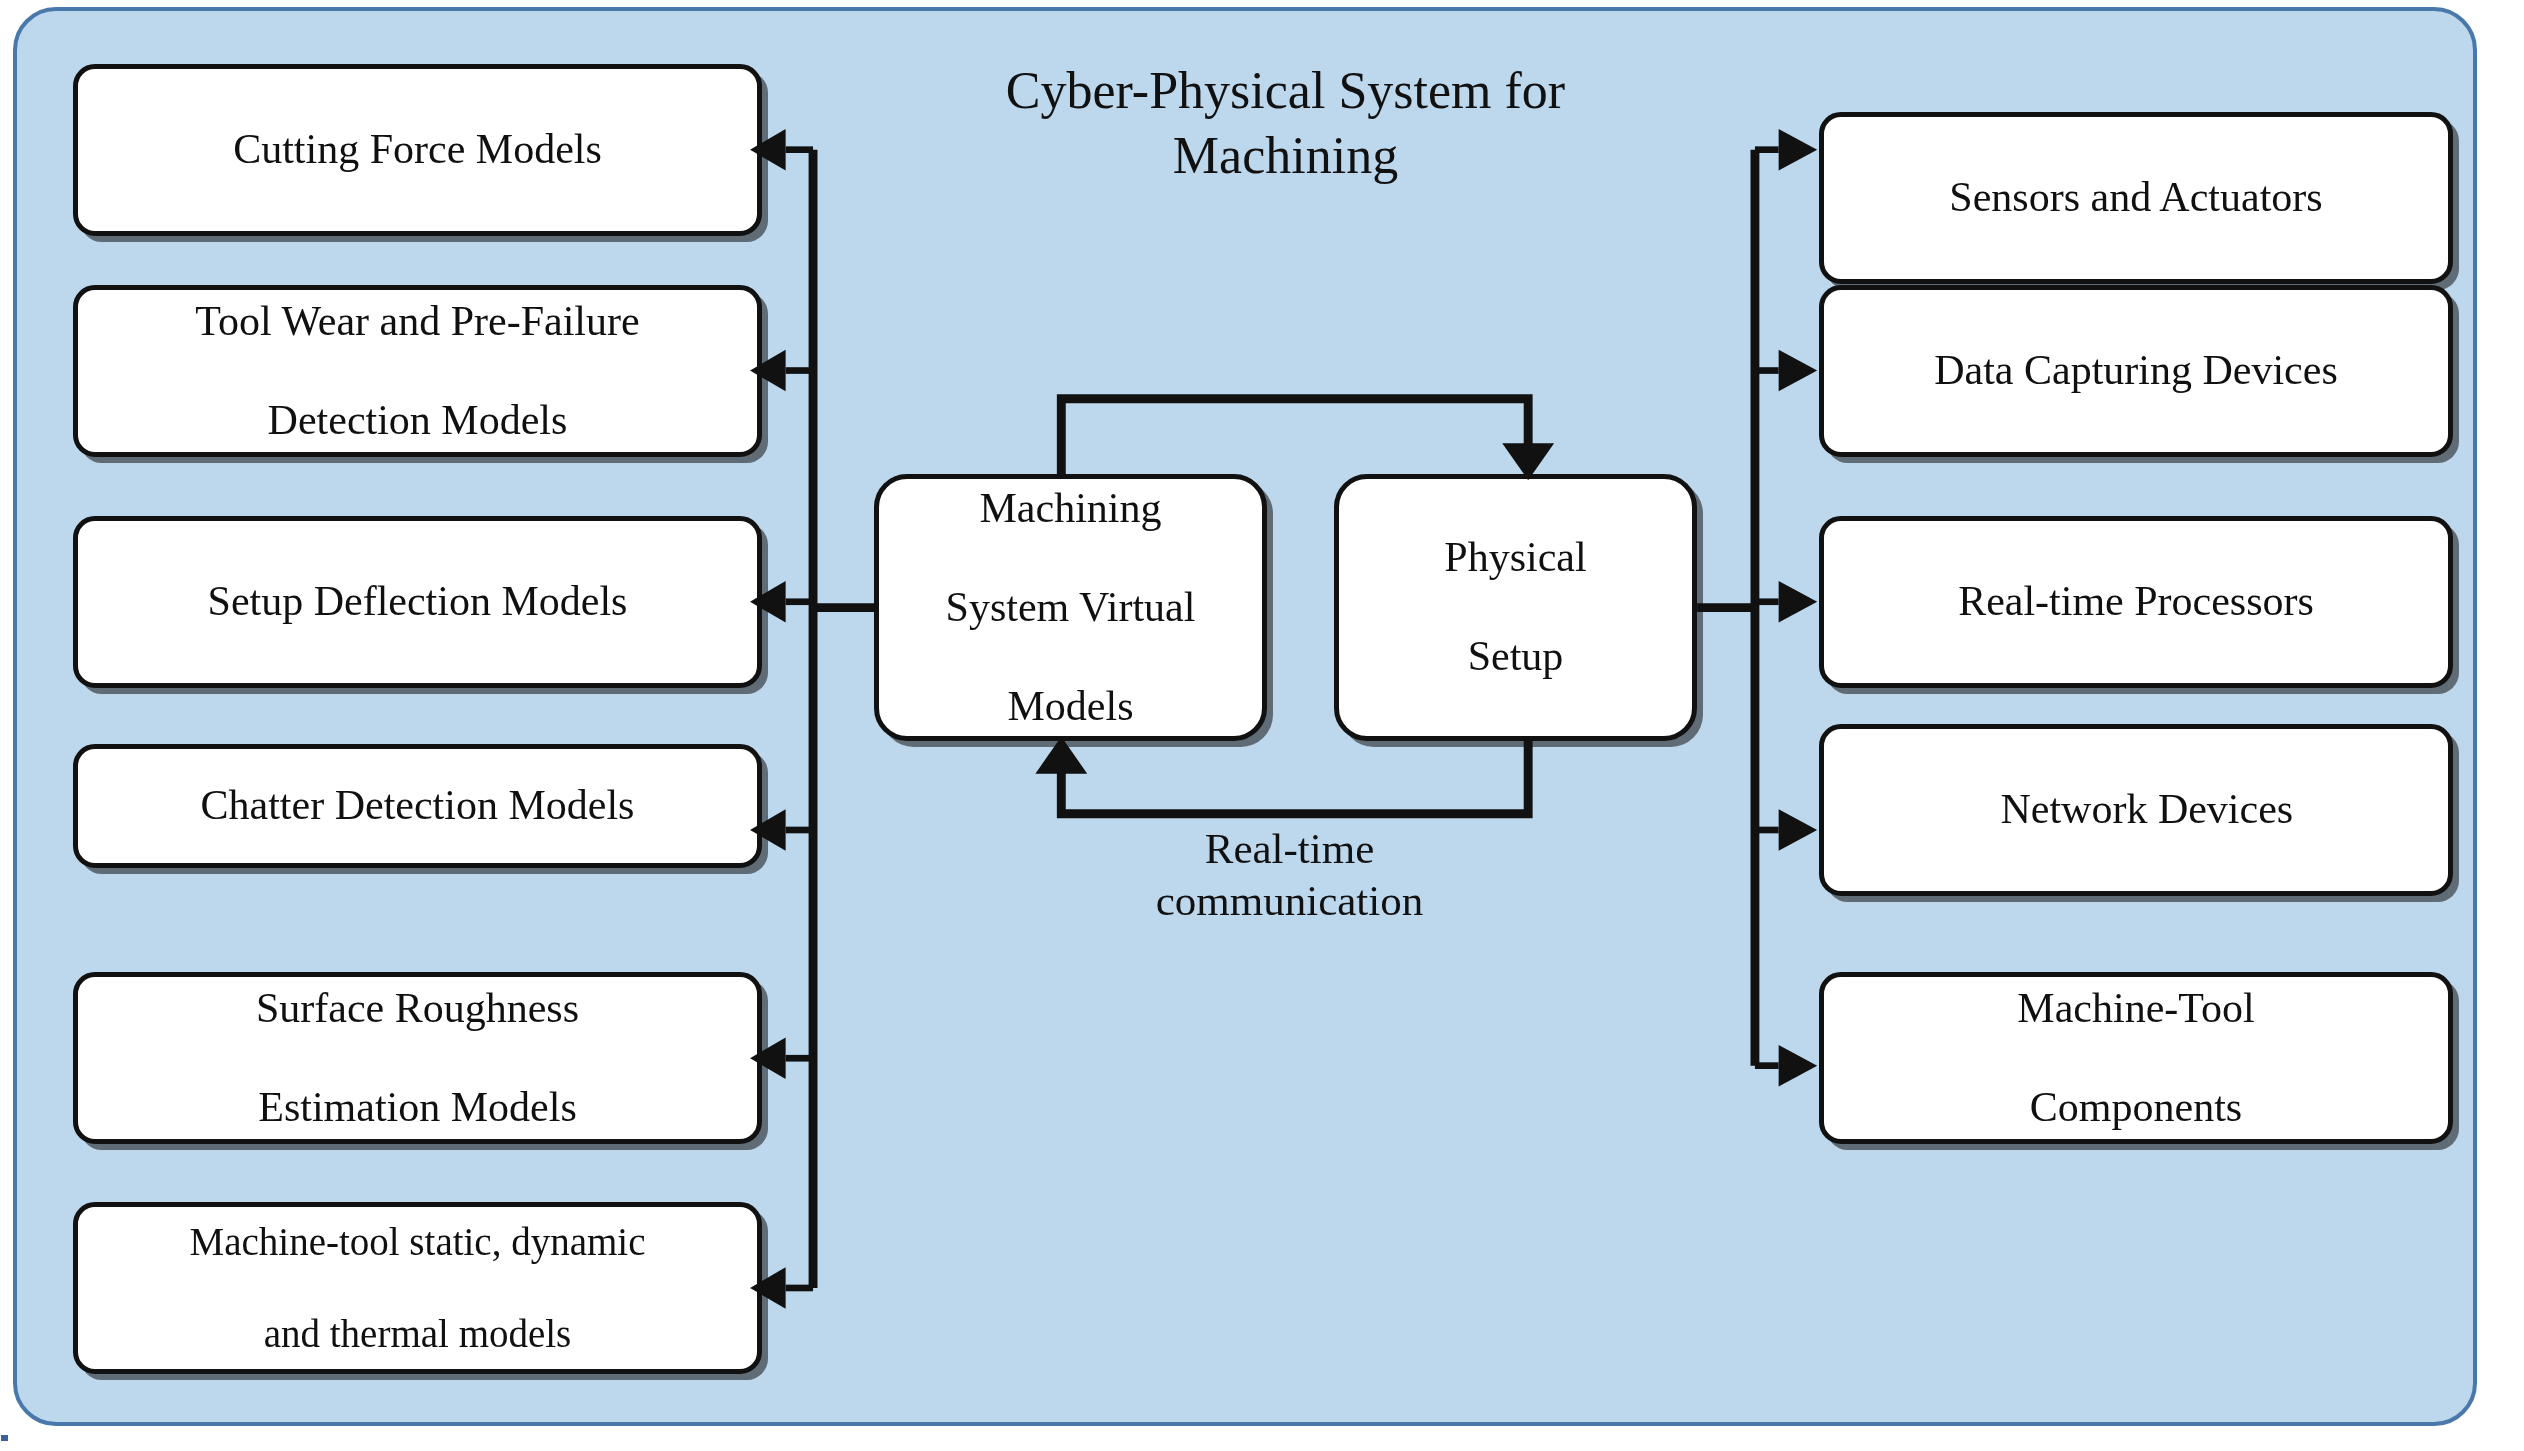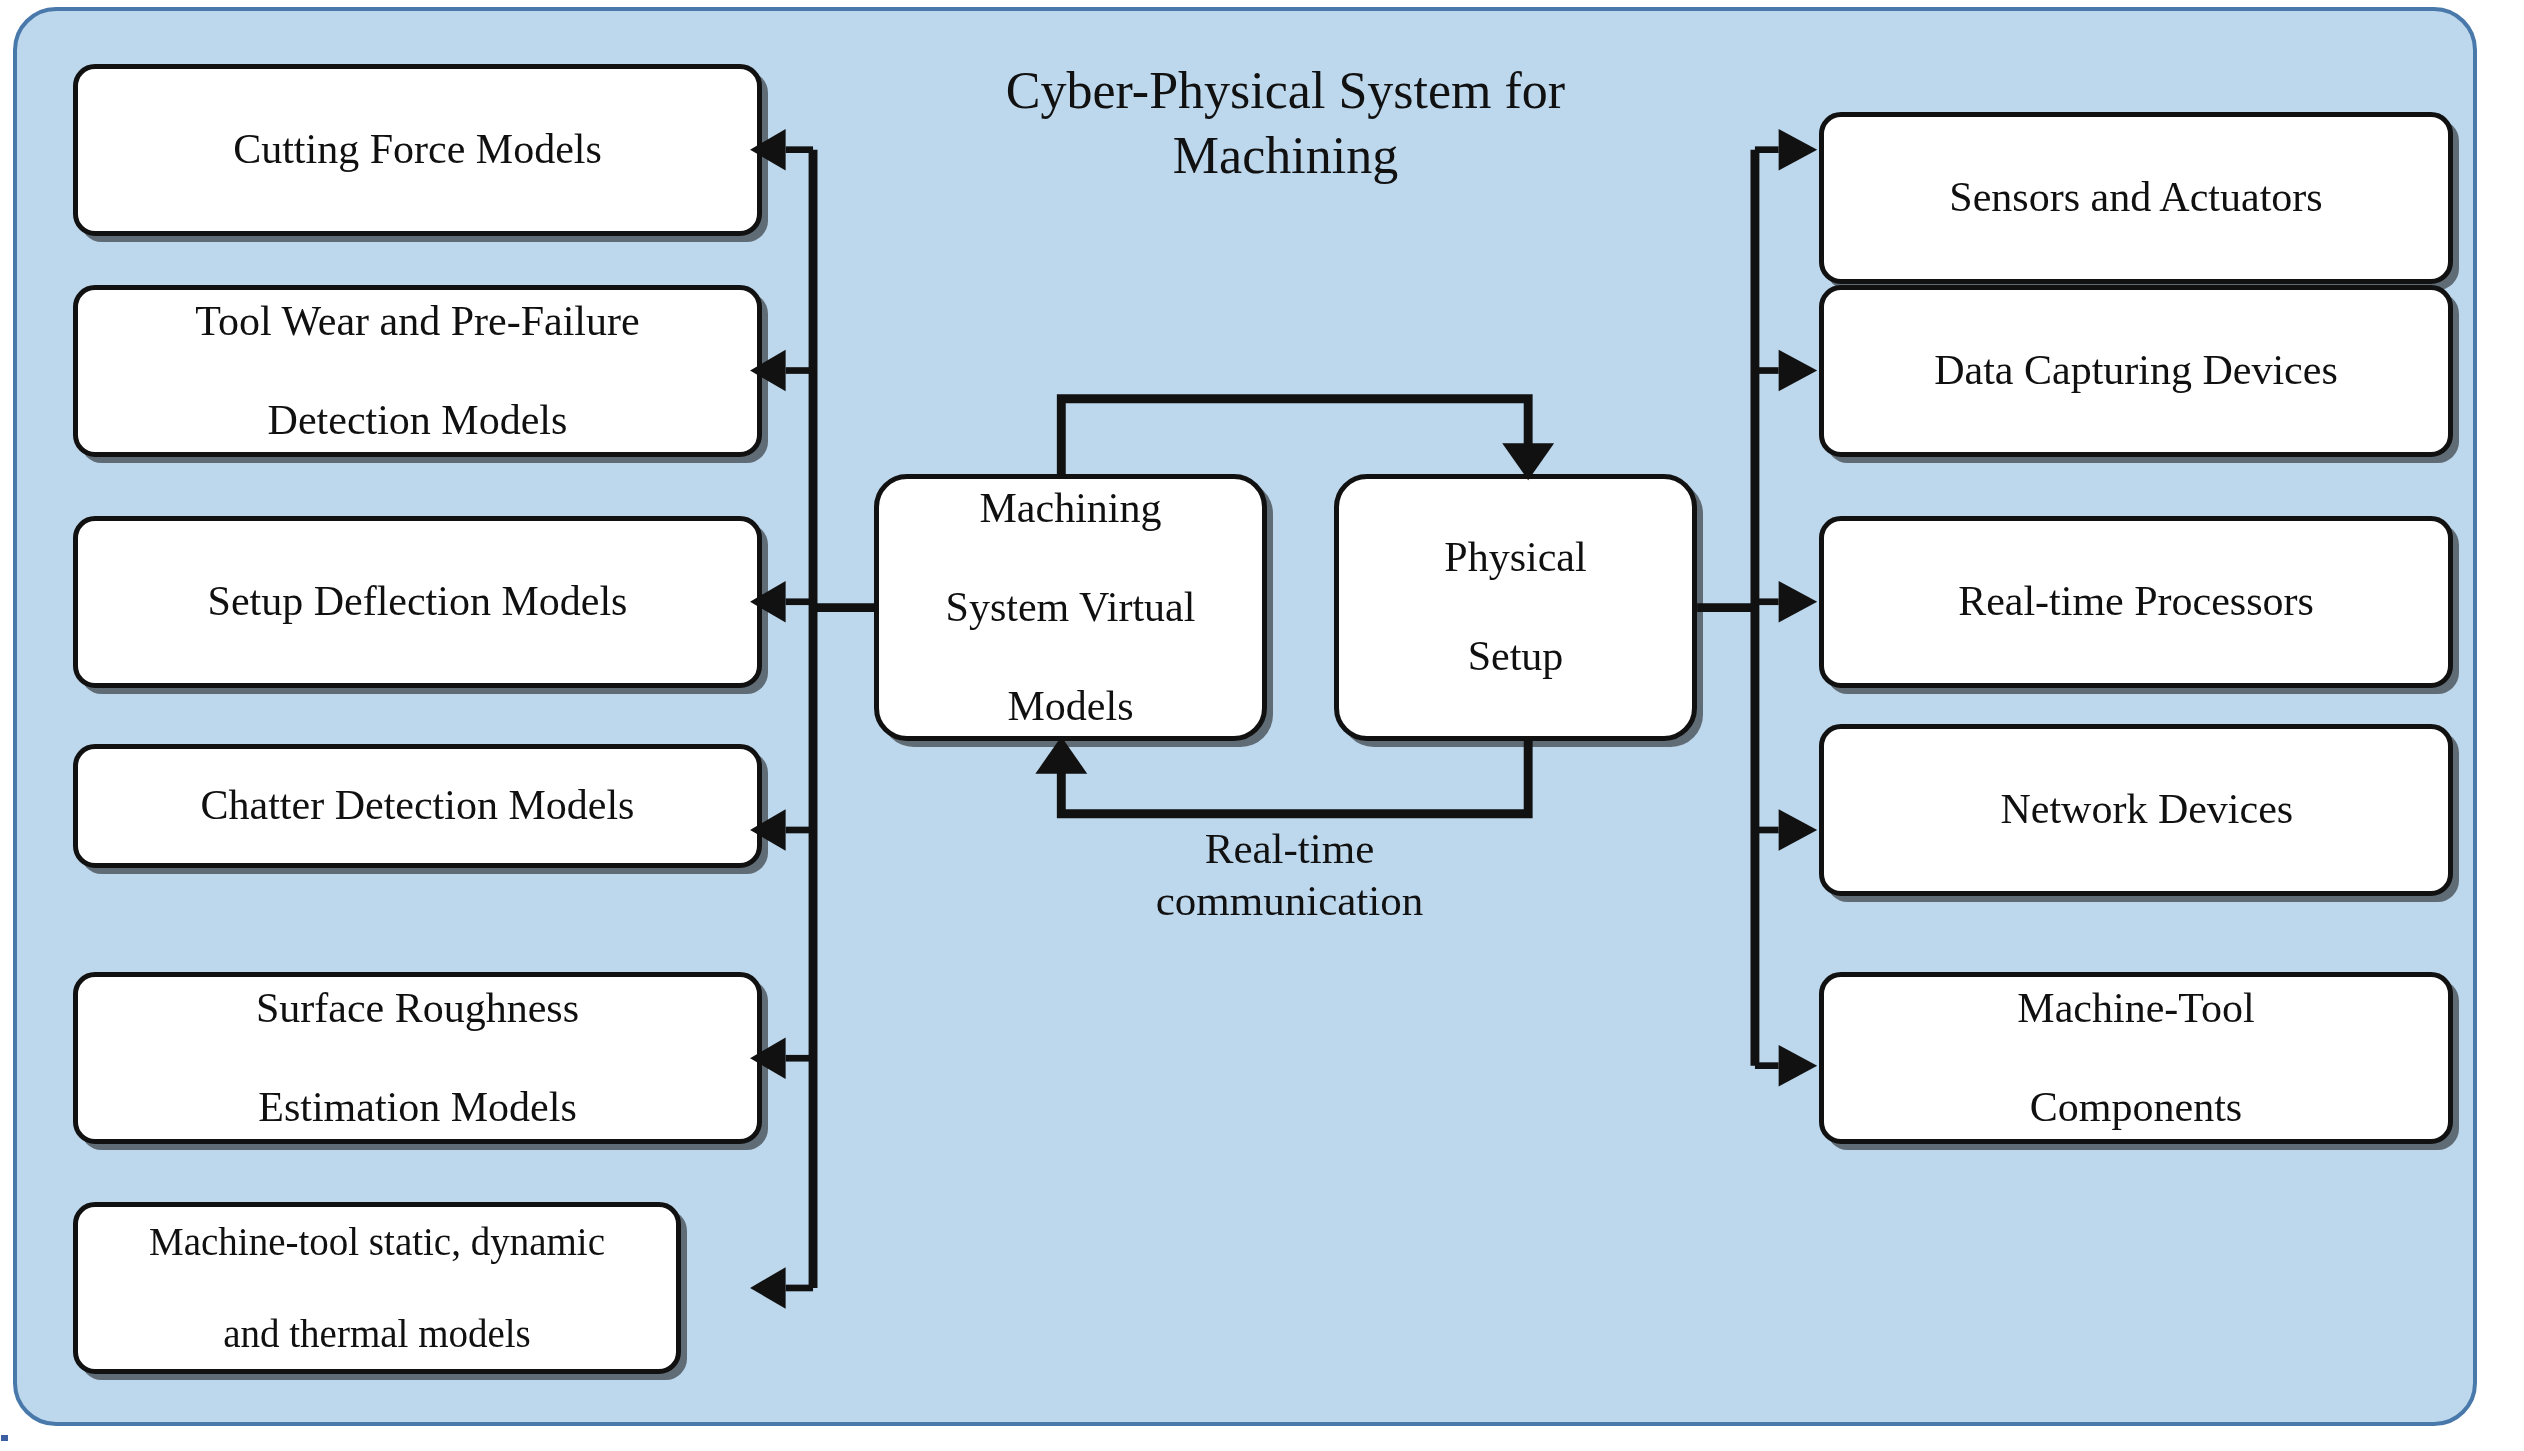--- a/index.html
+++ b/index.html
@@ -143,21 +143,21 @@
     <span>Chatter Detection Models</span>
   </div>
 
   <div class="node left" style="left:73px; top:972px; width:689px; height:172px;">
     <span>
       <span>Surface Roughness</span><br>
       <span>Estimation Models</span>
     </span>
   </div>
 
-  <div class="node left tight" style="left:73px; top:1202px; width:608px; height:172px;">
+  <div class="node left tight" style="left:73px; top:1202px; width:689px; height:172px;">
     <span>
       <span>Machine-tool static, dynamic</span><br>
       <span>and thermal models</span>
     </span>
   </div>
 
   <div class="node center" style="left:874px; top:474px; width:393px; height:267px;">
     <span>
       <span>Machining</span><br>
       <span>System Virtual</span><br>

